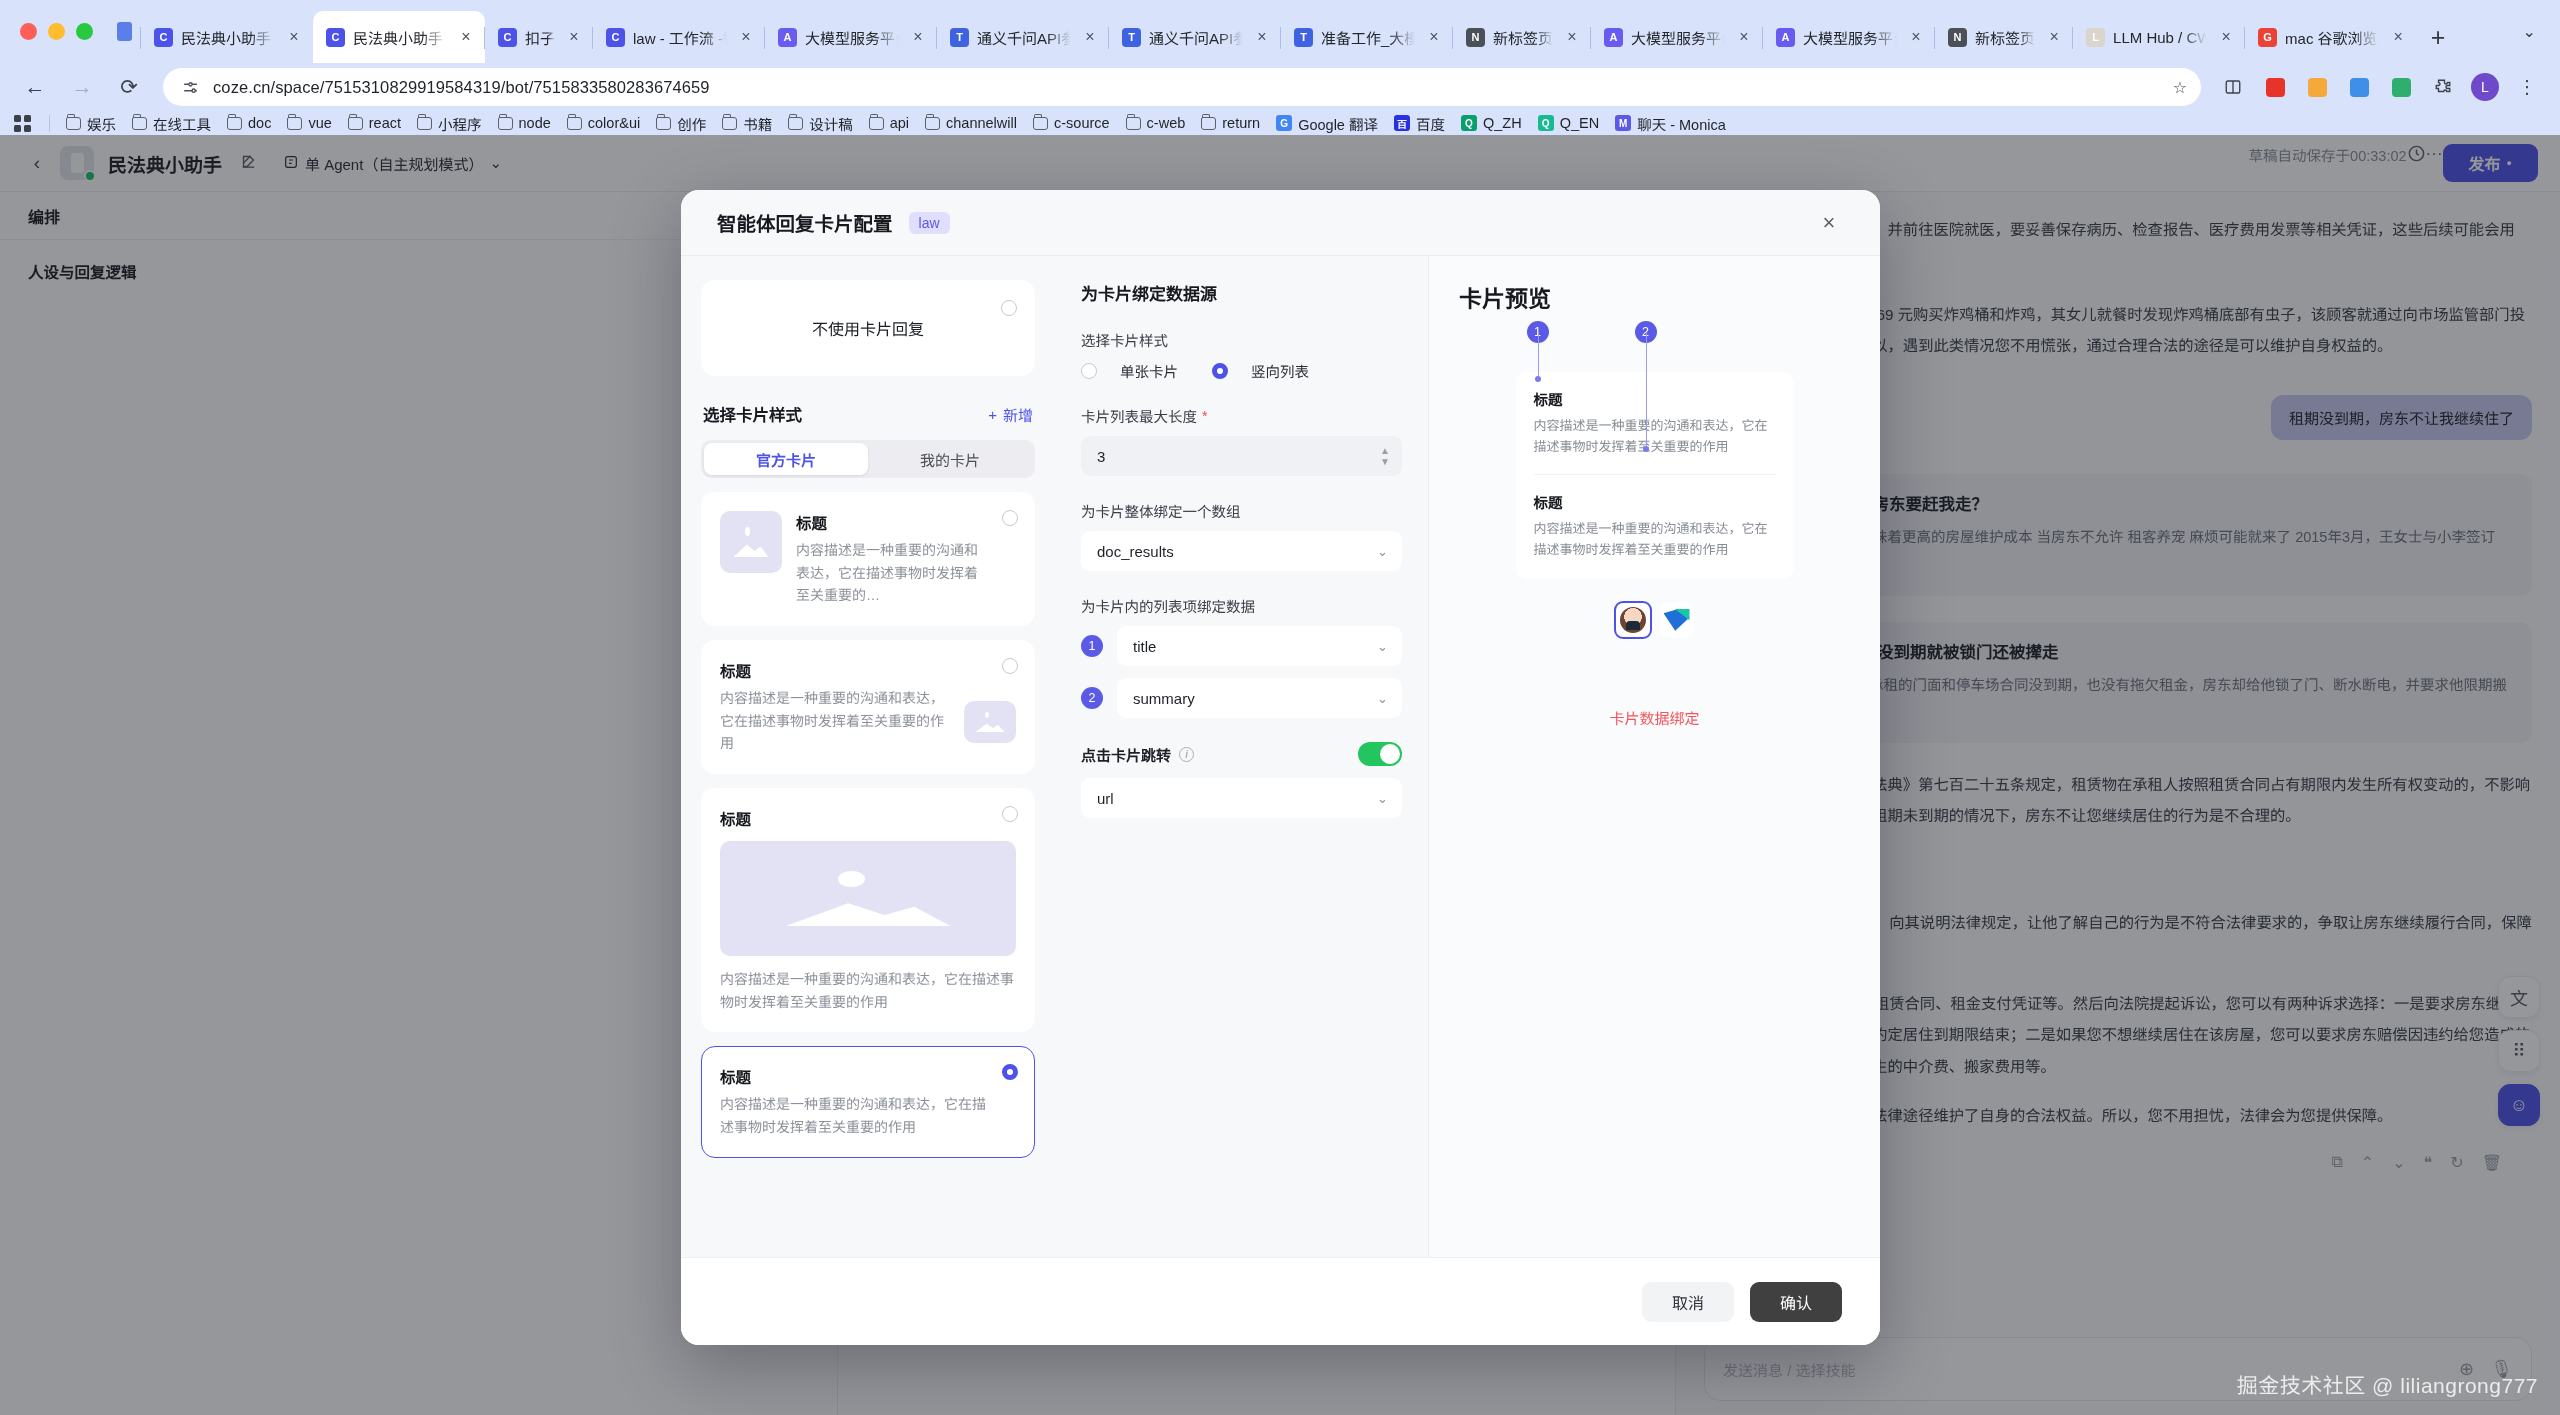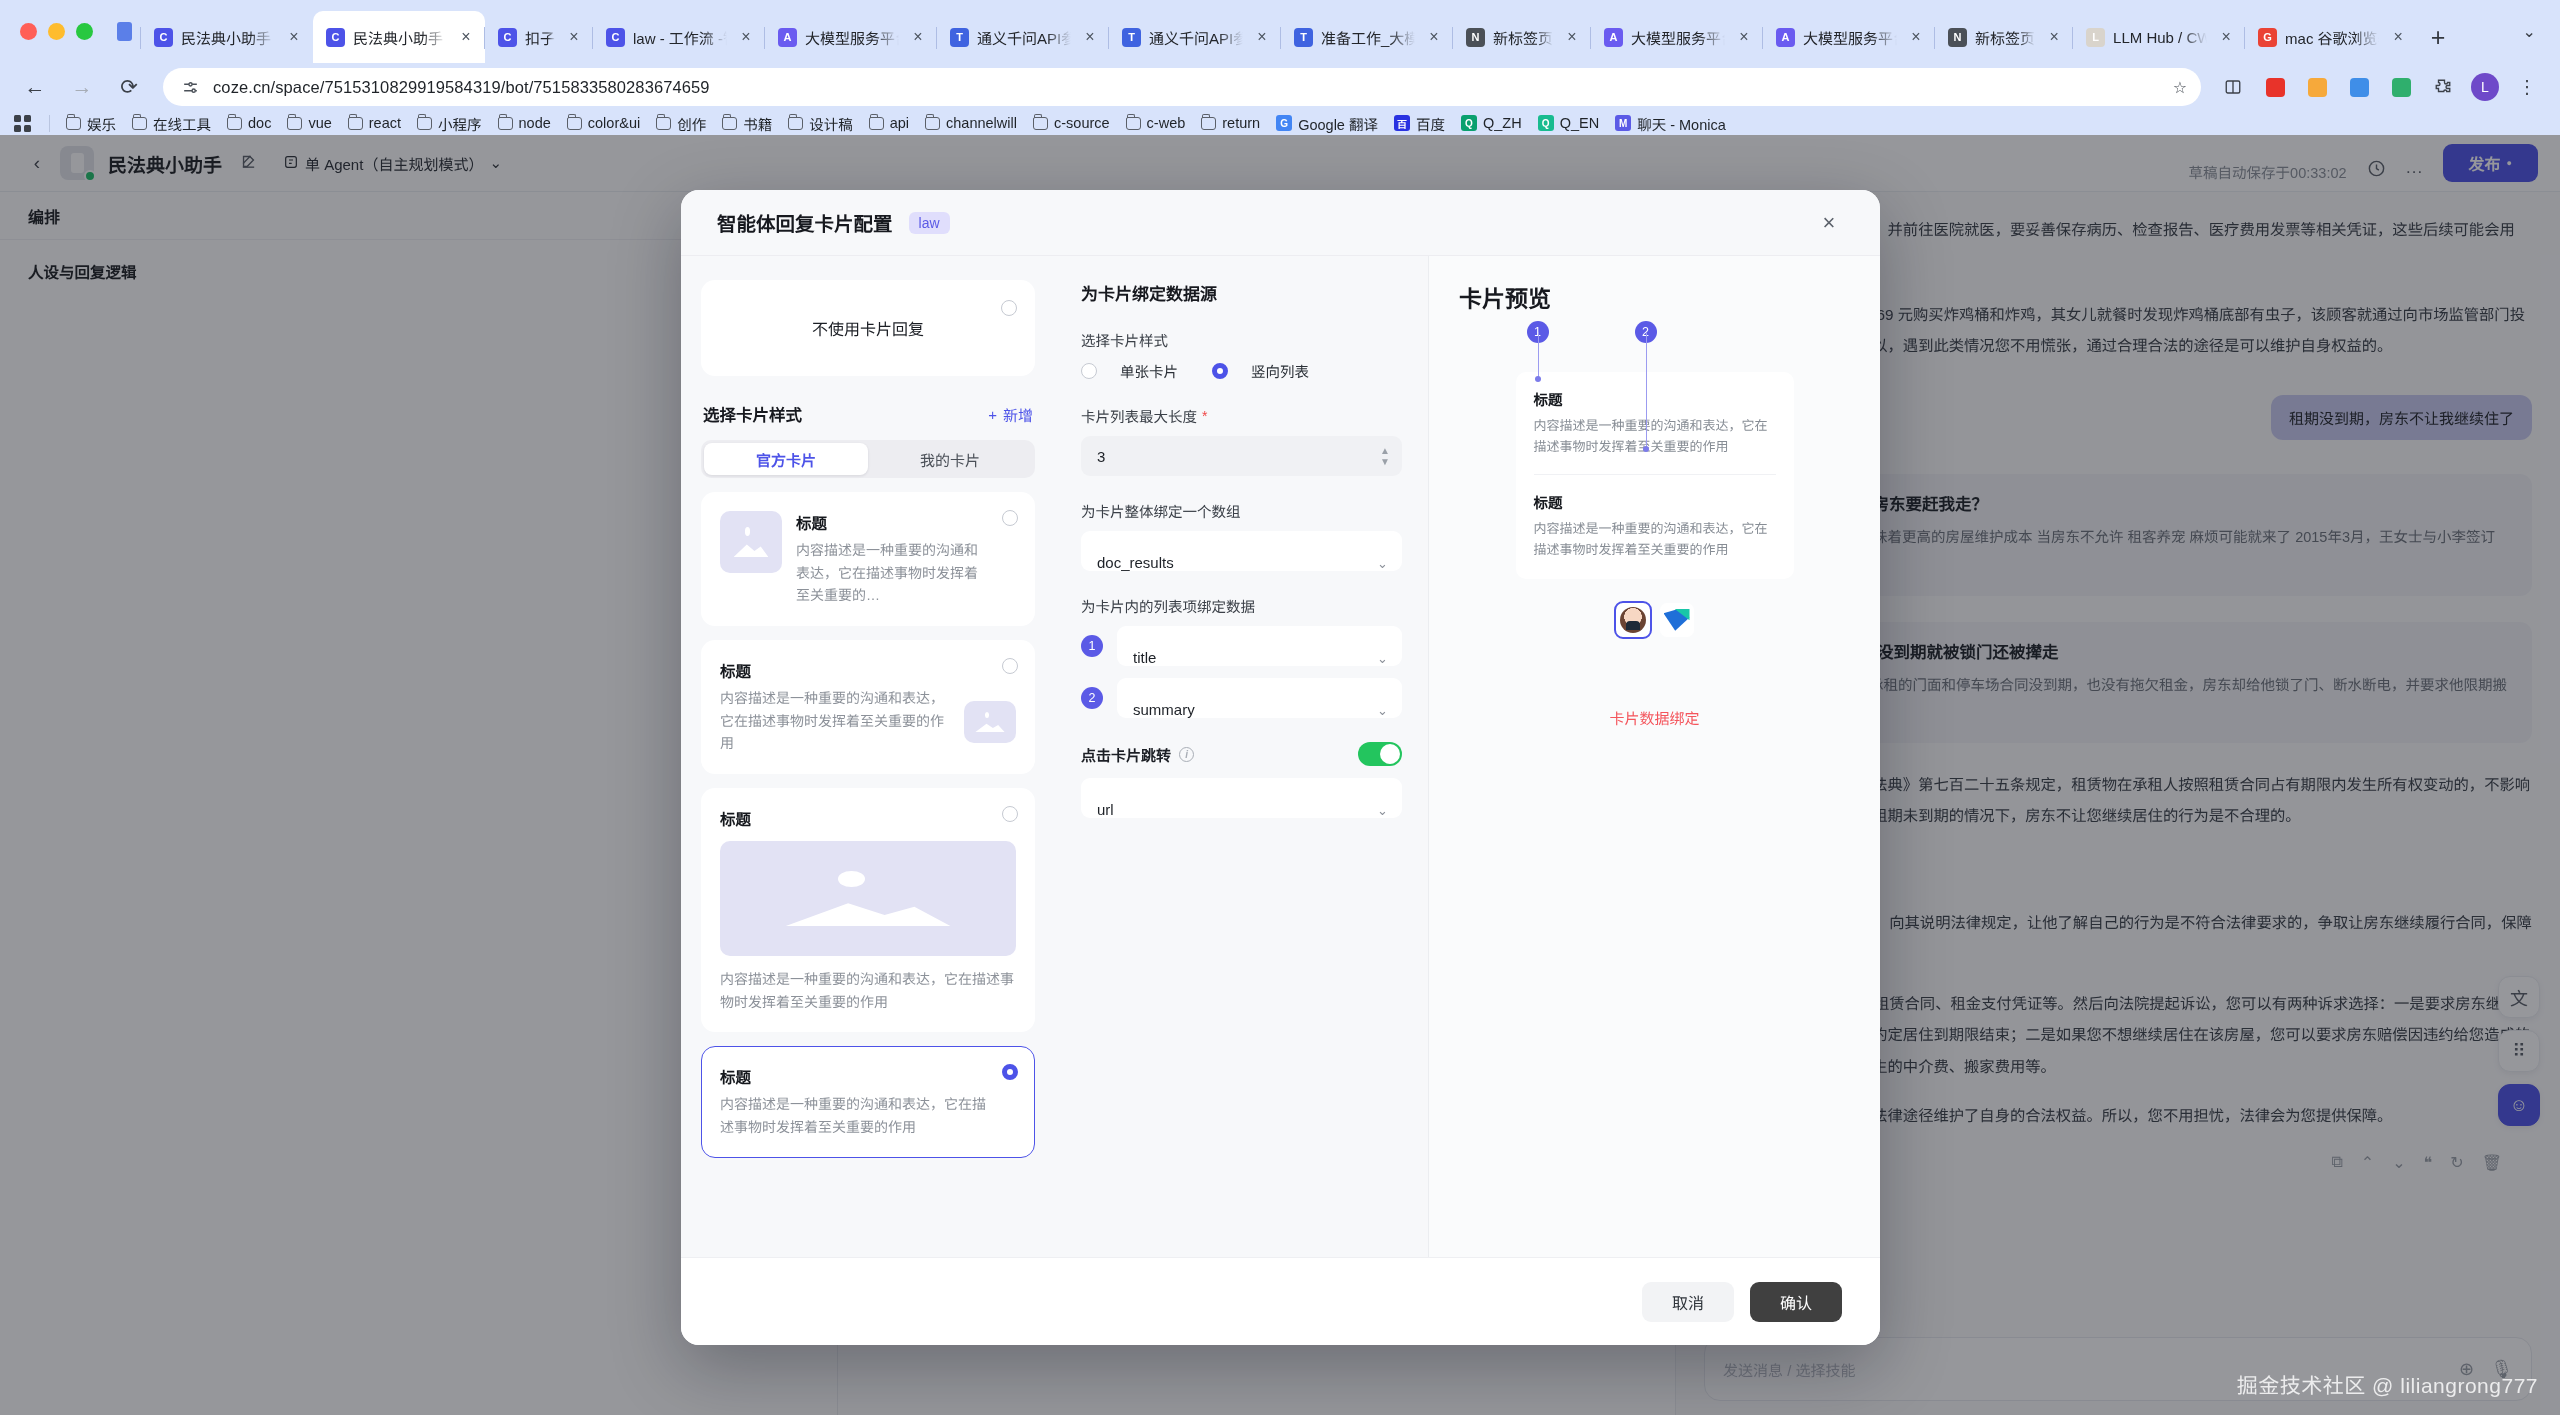--- a/index.html
+++ b/index.html
@@ -76,21 +76,21 @@
   .back-chev { width:30px; height:30px; display:flex; align-items:center; justify-content:center;
                color:#41464e; font-size:19px; }
   .bot-avatar { width:34px; height:34px; border-radius:8px; background:#e4e6ec; margin-left:8px;
                 position:relative; display:flex; align-items:center; justify-content:center; }
   .bot-avatar .fig { width:13px; height:20px; background:#fff; border-radius:3px; }
   .bot-avatar .on { position:absolute; right:-2px; bottom:-2px; width:12px; height:12px;
                     border-radius:50%; background:#1fc16b; border:2px solid #fff; }
   .bot-name { font-size:19px; font-weight:bold; color:#1c1f23; margin-left:14px; }
   .hdr-icon { margin-left:18px; color:#595f68; font-size:16px; }
   .agent-mode { margin-left:26px; display:flex; align-items:center; gap:6px; font-size:15px; color:#2b3037; }
-  .hdr-right { margin-left:auto; display:flex; align-items:flex-end; gap:20px; }
+  .hdr-right { margin-left:auto; display:flex; align-items:flex-start; }
   .save-text { font-size:14.5px; color:#8a9099; }
   .publish-btn { height:38px; padding:0 26px; border-radius:9px; background:#4d53e8; color:#fff;
                  font-size:16px; display:flex; align-items:center; gap:6px; font-weight:bold;}
   .publish-btn .tiny { font-size:9px; }
 
   .app-body { display:flex; height:1223px; }
   .col-left { width:838px; border-right:1px solid #ebedf1; background:#fff; }
   .col-left .sec-hd { height:48px; display:flex; align-items:center; padding:0 28px;
                       font-size:16px; color:#1c1f23; font-weight:bold; border-bottom:1px solid #f0f1f4; }
   .persona-box { padding:20px 28px; }
@@ -179,21 +179,21 @@
   .m-col2 { width:374px; padding:24px 26px 0 26px; border-right:1px solid #ebedf0; }
   .m2-title { font-size:17px; font-weight:bold; color:#17191f; }
   .f-label { font-size:14.5px; color:#3b4048; margin:24px 0 10px; display:flex; align-items:center; gap:5px; }
   .f-label .req { color:#f04646; font-size:14px; }
   .radio-row { display:flex; gap:34px; align-items:center; }
   .radio-item { display:flex; align-items:center; gap:23px; font-size:14.5px; color:#2b3037; }
   .stepper { height:40px; background:#f0f1f4; border-radius:9px; display:flex; align-items:center;
              padding:0 6px 0 16px; font-size:15px; color:#1d2127; }
   .stepper .spin { margin-left:auto; display:flex; flex-direction:column; gap:3px; color:#9aa0a8;
                    font-size:10px; line-height:8px; padding-right:6px; }
-  .select { height:40px; background:#fff; border-radius:9px; display:flex; align-items:flex-end;
+  .select { height:40px; background:#fff; border-radius:9px; display:flex; align-items:center;
             padding:0 14px 0 16px; font-size:15px; color:#1d2127; }
   .select .chev { margin-left:auto; color:#8b9099; font-size:13px; }
   .num-badge { width:22px; height:22px; border-radius:50%; background:#5b5ae6; color:#fff;
                font-size:12.5px; display:flex; align-items:center; justify-content:center; flex:none; }
   .bind-row { display:flex; align-items:center; gap:14px; margin-bottom:12px; }
   .bind-row .select { flex:1; }
   .toggle-row { display:flex; align-items:center; margin:24px 0 12px; }
   .toggle-label { font-size:15px; font-weight:bold; color:#1c1f25; display:flex; align-items:center; gap:8px; }
   .info-i { width:15px; height:15px; border-radius:50%; border:1.3px solid #a9aeb6; color:#a9aeb6;
             font-size:10px; display:flex; align-items:center; justify-content:center; font-style:italic; }

